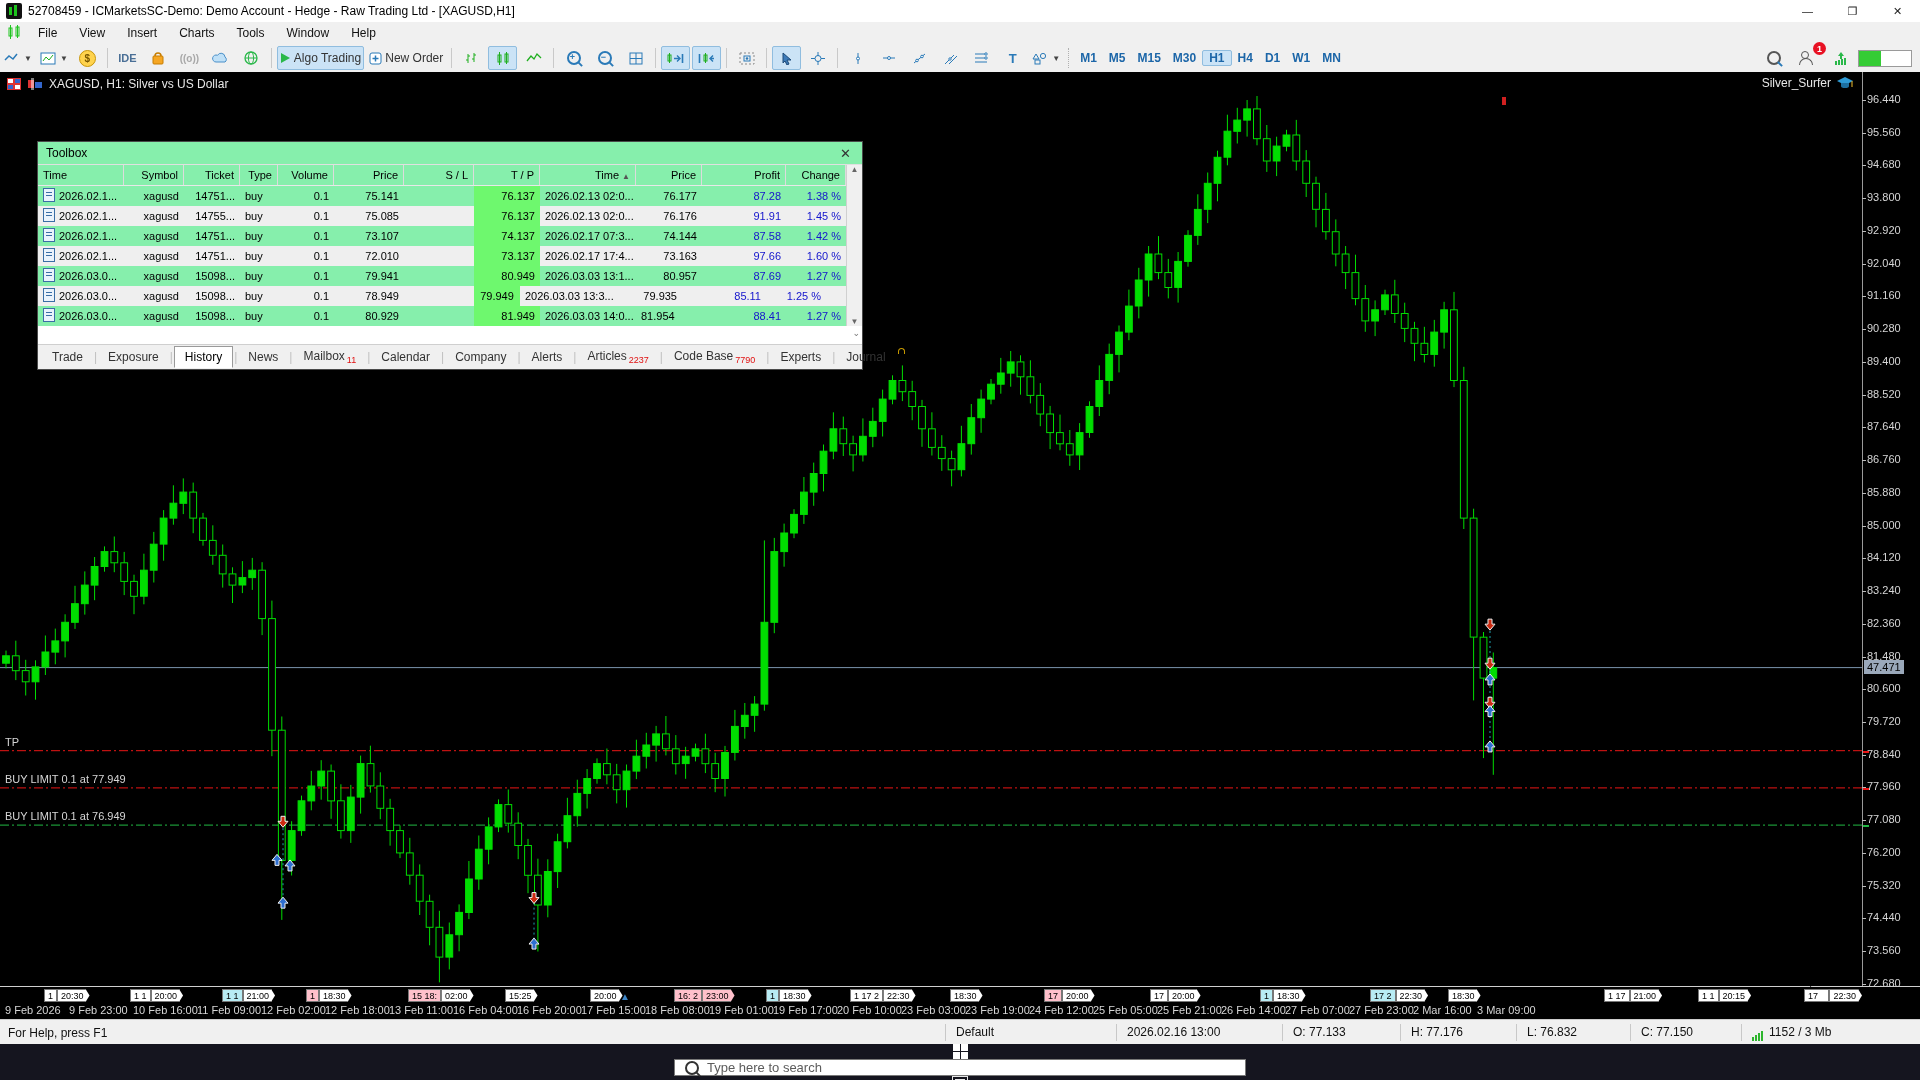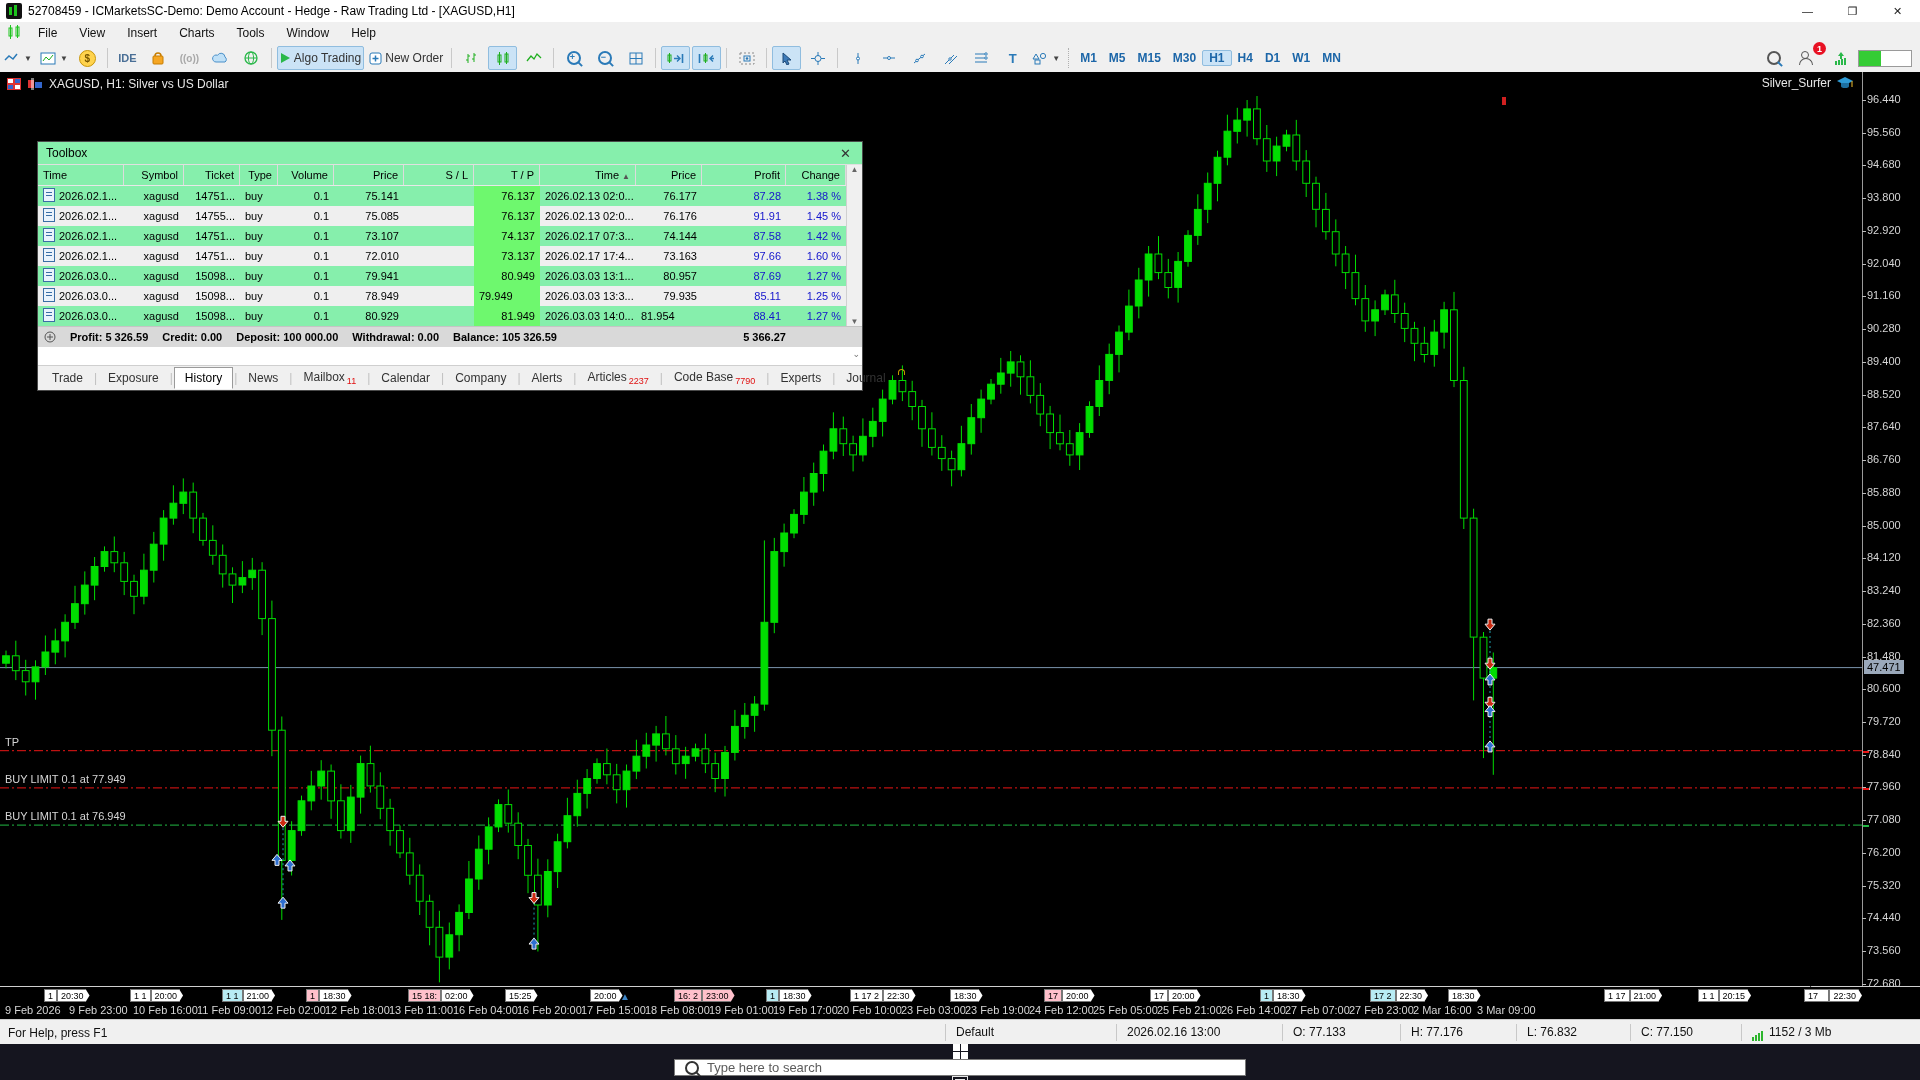--- a/index.html
+++ b/index.html
@@ -934,21 +934,21 @@
           <div class="tbx-cell num blue" style="width:60px;text-align:right">1.27 %</div>
         </div>
         <div class="tbx-row alt">
           <div class="tbx-cell num" style="width:86px;text-align:left"><span class="docico"></span>2026.03.0...</div>
           <div class="tbx-cell num" style="width:60px;text-align:right">xagusd</div>
           <div class="tbx-cell num" style="width:56px;text-align:right">15098...</div>
           <div class="tbx-cell num" style="width:38px;text-align:left">buy</div>
           <div class="tbx-cell num" style="width:56px;text-align:right">0.1</div>
           <div class="tbx-cell num" style="width:70px;text-align:right">78.949</div>
           <div class="tbx-cell num" style="width:70px;text-align:right"></div>
-          <div class="tbx-cell tp-green num" style="width:66px;text-align:left">79.949</div>
+          <div class="tbx-cell tp-green num" style="width:46px;text-align:center">79.949</div>
           <div class="tbx-cell num" style="width:96px;text-align:right">2026.03.03 13:3...</div>
           <div class="tbx-cell num" style="width:66px;text-align:right">79.935</div>
           <div class="tbx-cell num blue" style="width:84px;text-align:right">85.11</div>
           <div class="tbx-cell num blue" style="width:60px;text-align:right">1.25 %</div>
         </div>
         <div class="tbx-row ">
           <div class="tbx-cell num" style="width:86px;text-align:left"><span class="docico"></span>2026.03.0...</div>
           <div class="tbx-cell num" style="width:60px;text-align:right">xagusd</div>
           <div class="tbx-cell num" style="width:56px;text-align:right">15098...</div>
           <div class="tbx-cell num" style="width:38px;text-align:left">buy</div>
@@ -958,32 +958,20 @@
           <div class="tbx-cell tp-green num" style="width:66px;text-align:right">81.949</div>
           <div class="tbx-cell num" style="width:96px;text-align:right">2026.03.03 14:0...</div>
           <div class="tbx-cell num" style="width:66px;text-align:left">81.954</div>
           <div class="tbx-cell num blue" style="width:84px;text-align:right">88.41</div>
           <div class="tbx-cell num blue" style="width:60px;text-align:right">1.27 %</div>
         </div>
         <div class="vsb">
           <span>▲</span>
           <span>▼</span>
         </div>
-      </div>
-    <div class="tbx-sum" id="tbxSummary">
-        <svg width="12" height="12">
-          <circle cx="6" cy="6" r="5" fill="none" stroke="#555"></circle>
-          <path d="M6 3v6 M3 6h6" stroke="#555"></path>
-        </svg>
-        <span>Profit: 5 326.59</span>
-        <span>Credit: 0.00</span>
-        <span>Deposit: 100 000.00</span>
-        <span>Withdrawal: 0.00</span>
-        <span>Balance: 105 326.59</span>
-        <span style="margin-left:auto;margin-right:70px">5 366.27</span>
       </div>
     <div class="tbx-gap">
         <span style="position:absolute;right:2px;top:2px;font-size:9px;color:#777">⌄</span>
       </div>
     <div class="tbx-tabs" id="tbxTabs">
         <span class="ttab ">Trade</span>
         <span class="tabsep">|</span>
         <span class="ttab ">Exposure</span>
         <span class="tabsep">|</span>
         <span class="ttab active">History</span>

